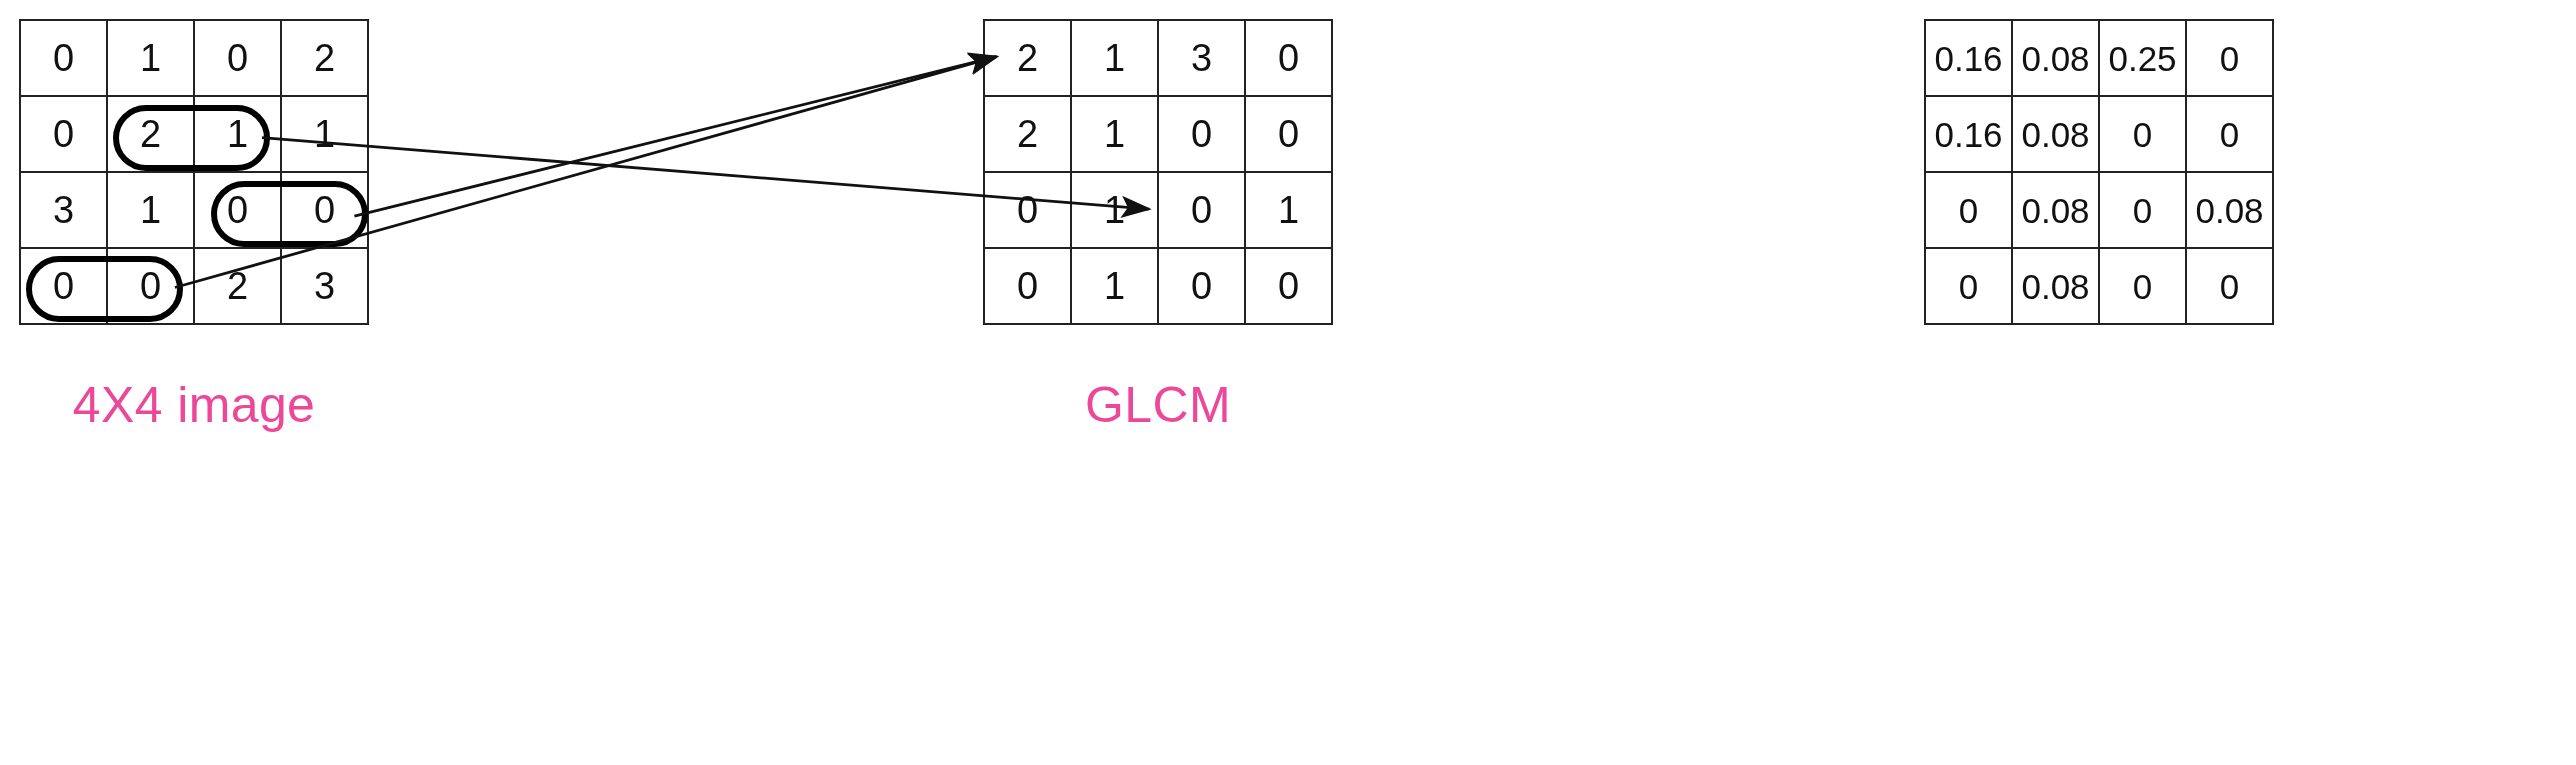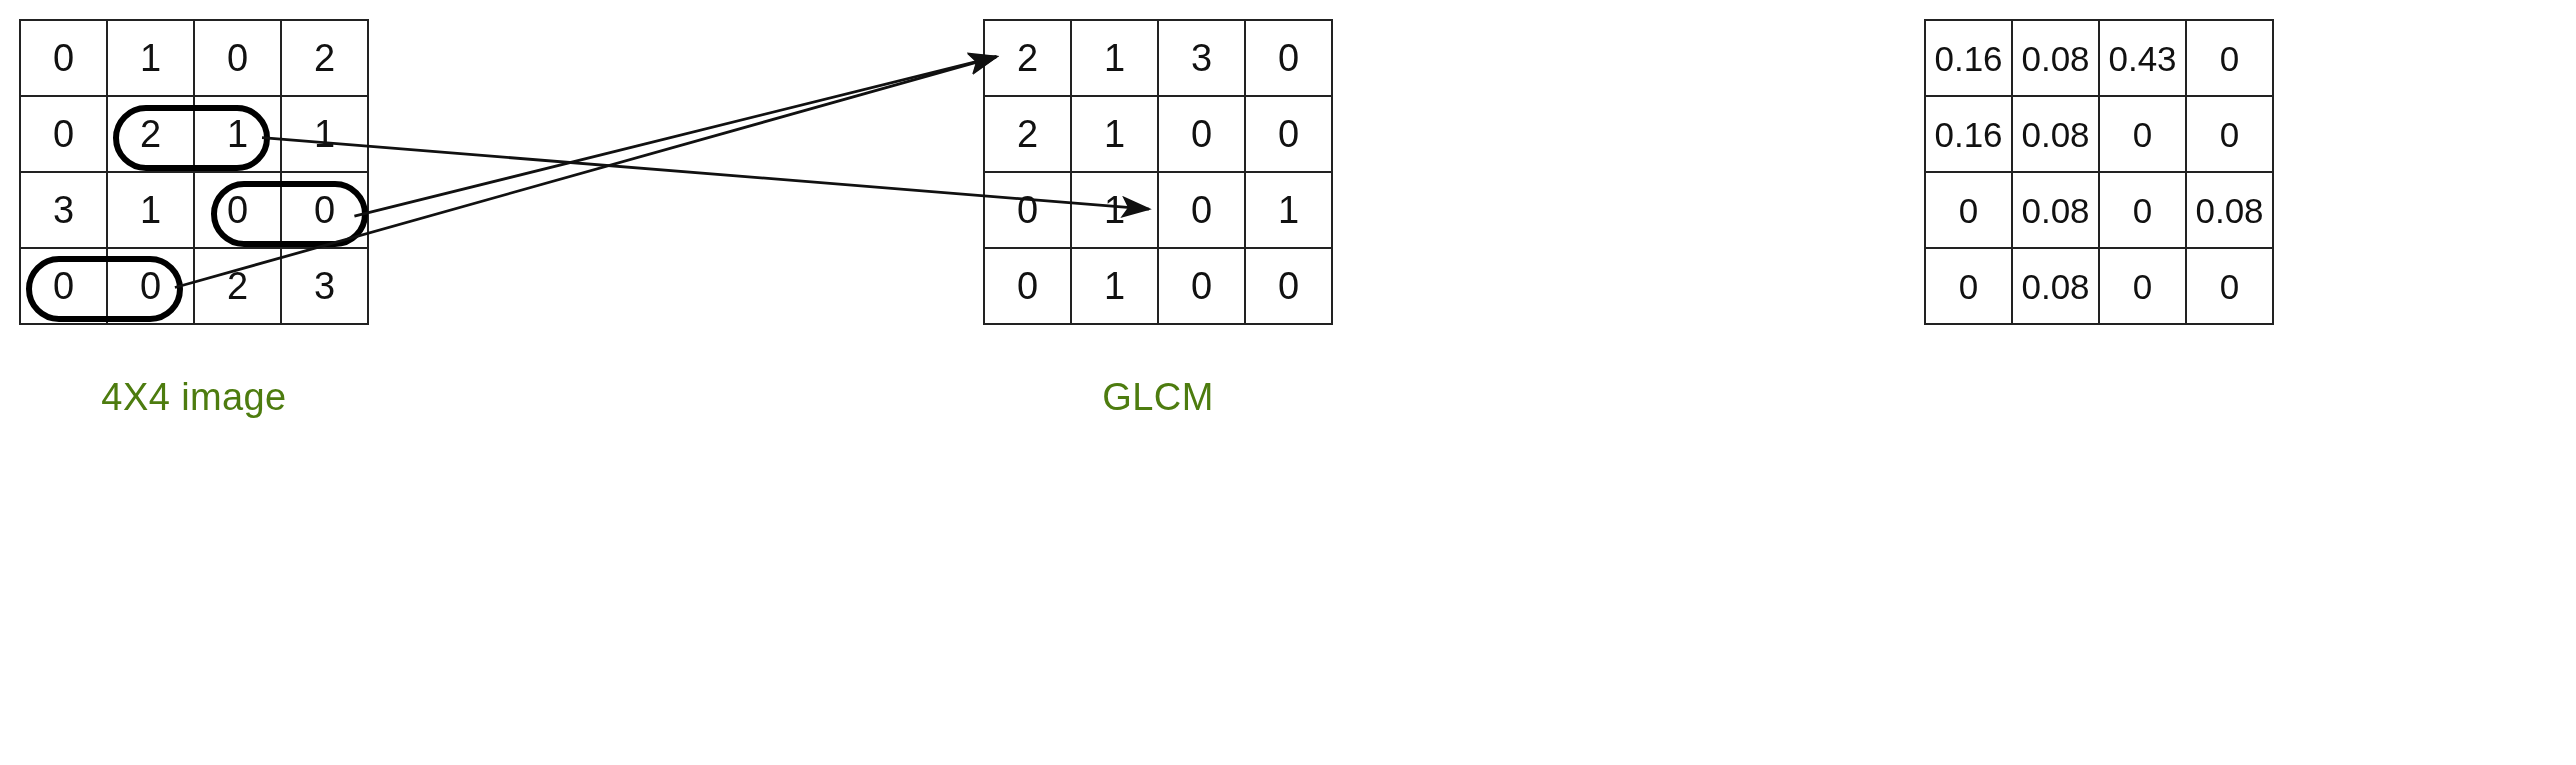--- a/index.html
+++ b/index.html
@@ -47,22 +47,22 @@
     font-size: 38px;
     font-weight: 400;
     line-height: 1;
     color: #111;
     box-sizing: border-box;
     background: transparent;
   }
 
   .matrix-caption {
     margin-top: 51px;
-    font-size: 38px;
-    color: #4d7c0f;
+    font-size: 50px;
+    color: #ec4899;
     white-space: nowrap;
     letter-spacing: 0.4px;
   }
 
   
   #image-matrix-block {
     left: 19px;
     top: 19px;
     --cw: 87px;
     --ch: 76px;
@@ -161,21 +161,21 @@
       <div class="matrix-cell">0</div>
       <div class="matrix-cell">0</div>
     </div>
     <div class="matrix-caption">GLCM</div>
   </div>
 
   <div class="matrix-block" id="normalized-matrix-block">
     <div class="matrix-grid">
       <div class="matrix-cell">0.16</div>
       <div class="matrix-cell">0.08</div>
-      <div class="matrix-cell">0.43</div>
+      <div class="matrix-cell">0.25</div>
       <div class="matrix-cell">0</div>
 
       <div class="matrix-cell">0.16</div>
       <div class="matrix-cell">0.08</div>
       <div class="matrix-cell">0</div>
       <div class="matrix-cell">0</div>
 
       <div class="matrix-cell">0</div>
       <div class="matrix-cell">0.08</div>
       <div class="matrix-cell">0</div>

